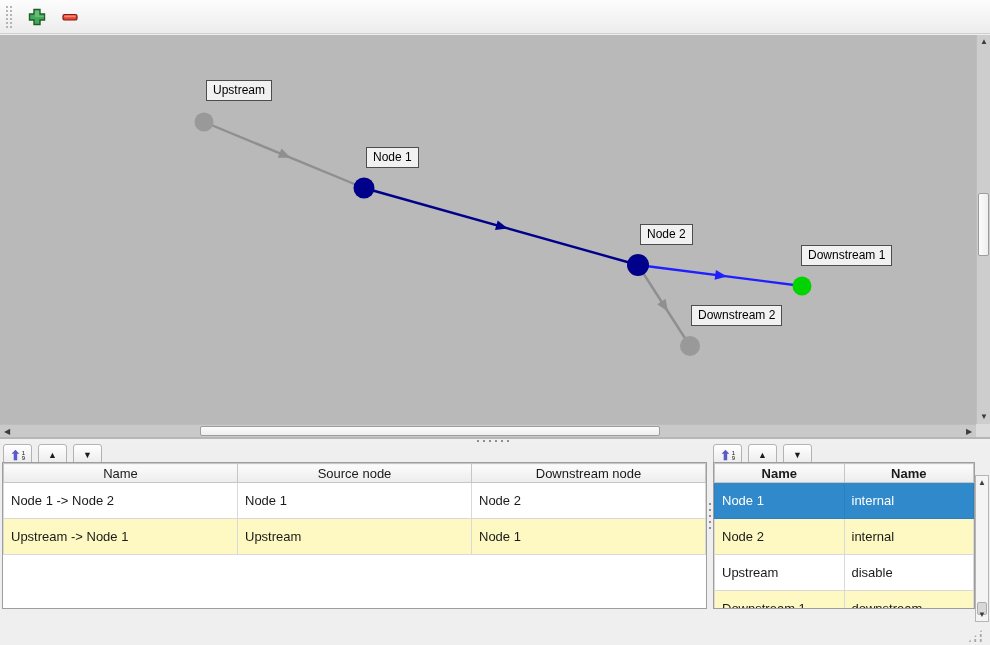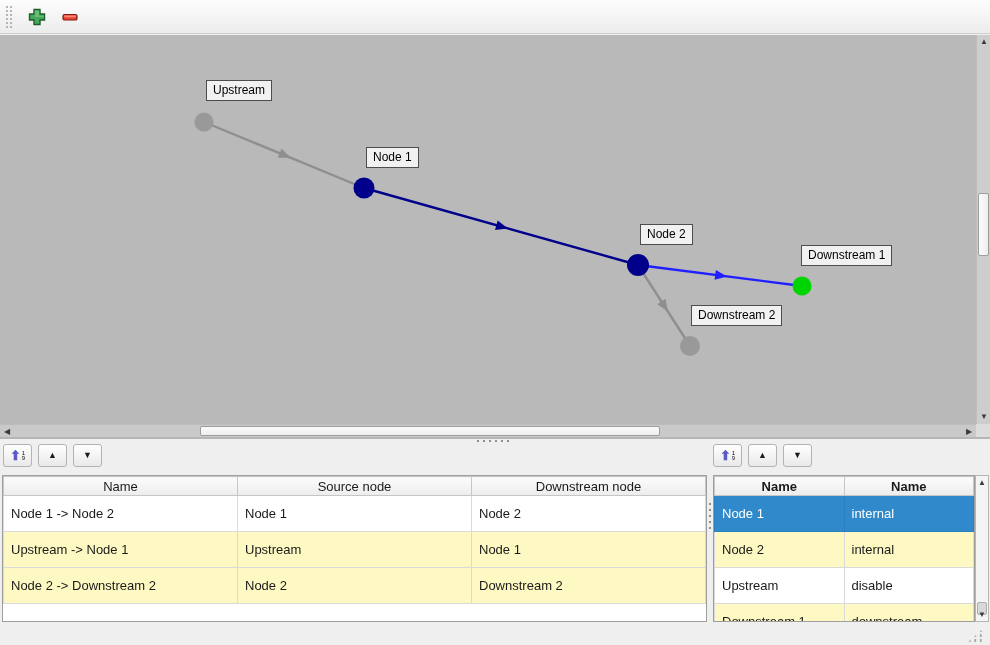--- a/index.html
+++ b/index.html
@@ -54,21 +54,21 @@
   .pbtn { width:29px; height:23px; background:linear-gradient(#ffffff,#e9e9e9);
     border:1px solid #b3b3b3; border-radius:3px; display:flex; align-items:center;
     justify-content:center; cursor:pointer; }
   .pbtn .tri { font-size:9px; color:#1c1c1c; line-height:1; }
   .sort-icon { display:flex; align-items:center; }
   .sort-icon .arrow { color:#5a5ac8; font-size:13px; font-weight:bold; line-height:1; }
   .sort-icon .nums { display:flex; flex-direction:column; font-size:6px; color:#111;
     line-height:5px; margin-left:1px; }
 
   
-  .tablebox { position:absolute; top:475px; background:#fff; border:1px solid #9e9e9e; overflow:hidden; }
+  .tablebox { position:absolute; top:462px; background:#fff; border:1px solid #9e9e9e; overflow:hidden; }
   .tablebox.left { left:2px; width:705px; height:147px; }
   .tablebox.right { left:713px; width:262px; height:147px; }
   table { border-collapse:collapse; width:100%; table-layout:fixed; }
   th { height:19px; background:linear-gradient(#fcfcfc,#ececec); border:1px solid #c6c6c6;
     font-size:13px; text-align:center; padding:0 4px; }
   .tablebox.left th { font-weight:normal; }
   .tablebox.right th { font-weight:bold; }
   td { height:36px; border:1px solid #d9d9d9; padding:0 7px; font-size:13px;
     overflow:hidden; white-space:nowrap; background:#fff; }
   tr.alt td { background:#fef9c3; }
@@ -204,25 +204,20 @@
           <tr>
             <td>Node 1 -&gt; Node 2</td>
             <td>Node 1</td>
             <td>Node 2</td>
           </tr>
           <tr class="alt">
             <td>Upstream -&gt; Node 1</td>
             <td>Upstream</td>
             <td>Node 1</td>
           </tr>
-          <tr class="alt">
-            <td>Node 2 -&gt; Downstream 2</td>
-            <td>Node 2</td>
-            <td>Downstream 2</td>
-          </tr>
         </tbody>
     </table>
   </div>
 
   <div class="splitter-v">
     <div class="dots"></div>
   </div>
 
   <div class="tablebox right">
     <table>

